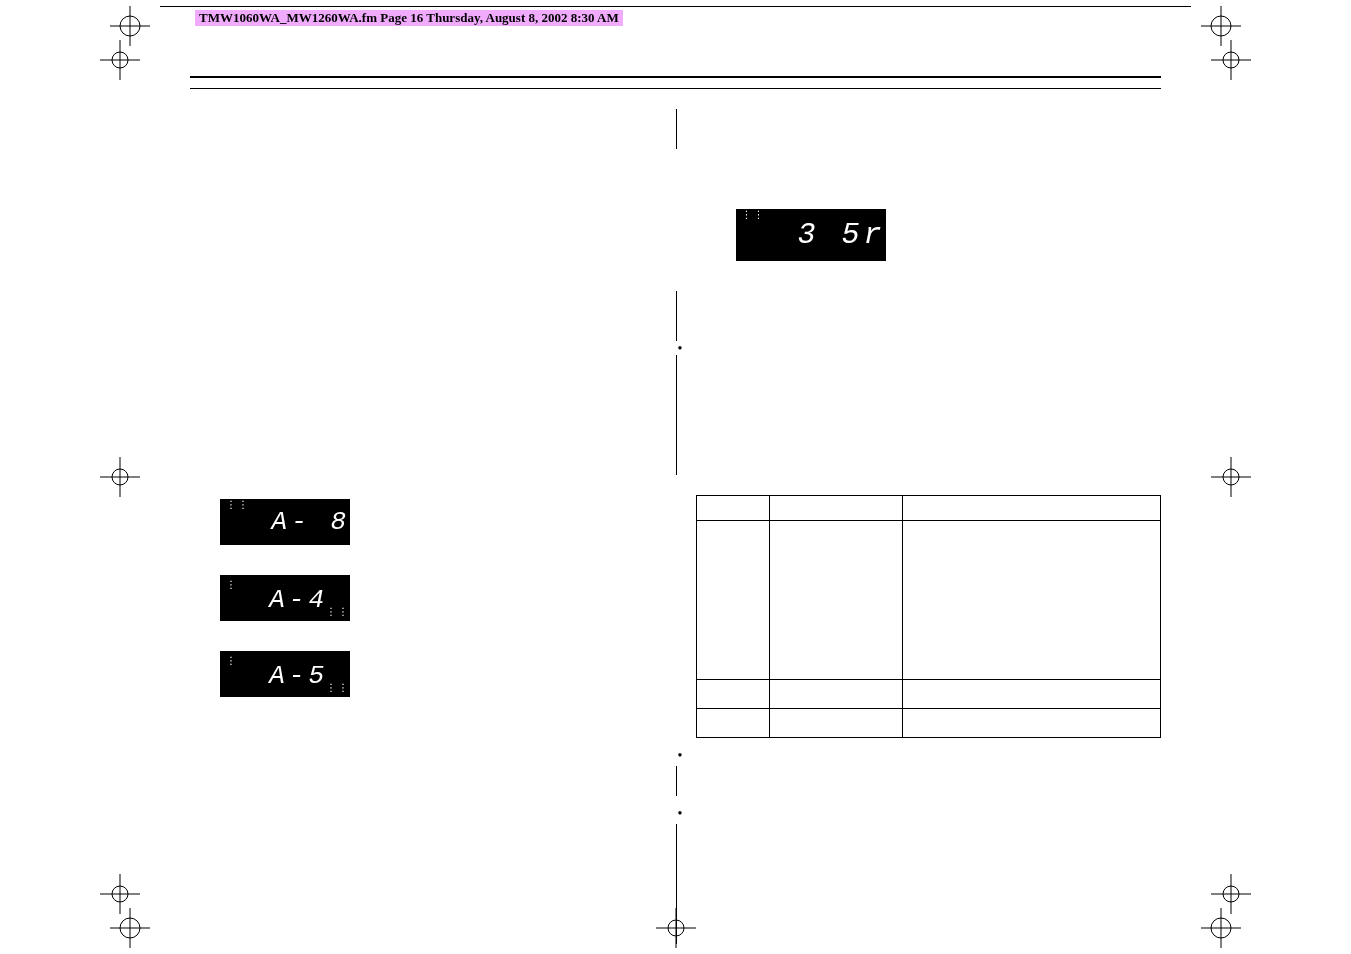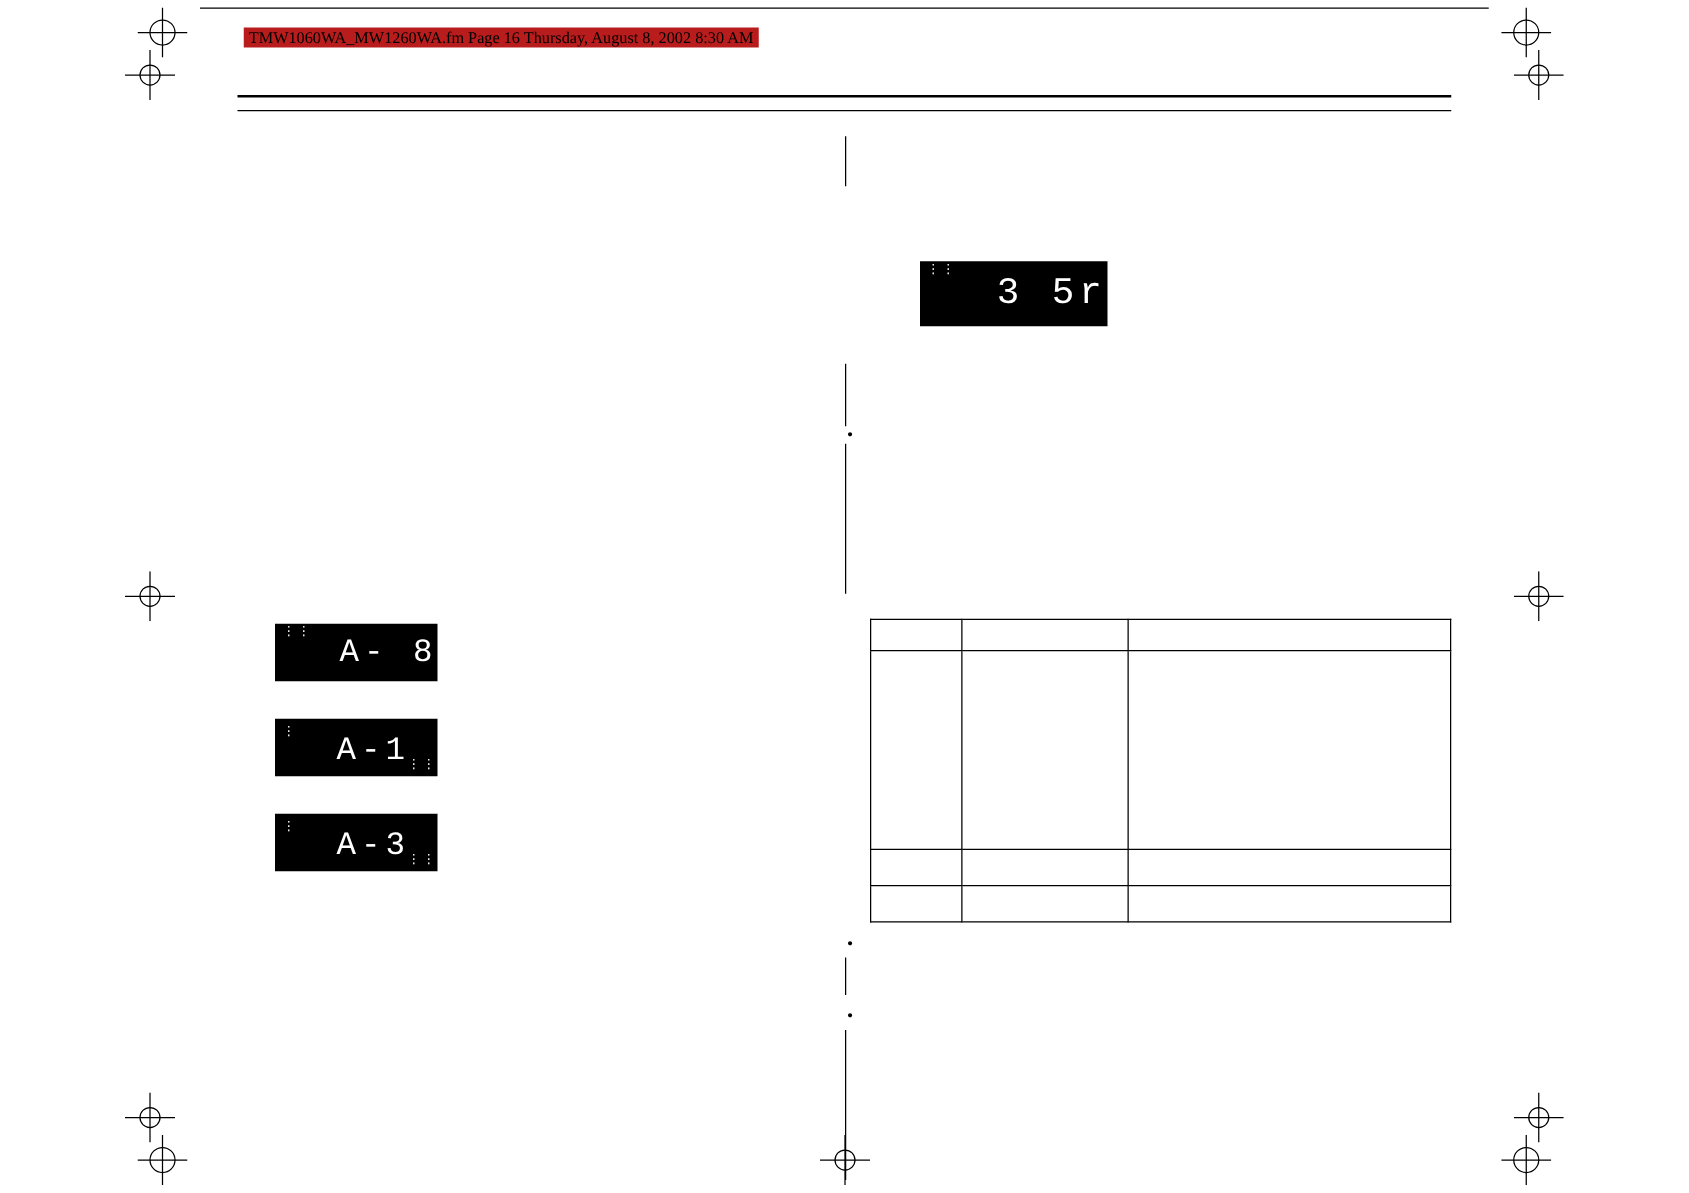--- a/index.html
+++ b/index.html
@@ -41,25 +41,26 @@
   
   .header-line {
     position: absolute;
     top: 6px;
     left: 160px;
     right: 160px;
     border-top: 1px solid #000;
   }
   .header-text {
     position: absolute;
-    top: 22px;
+    top: 10px;
     left: 195px;
     font-size: 13px;
-    background: #b91c1c;
+    background: #f0abfc;
     padding: 0 4px;
+    font-weight: bold;
   }
 
   
   .page {
     position: absolute;
     top: 60px;
     left: 190px;
     right: 190px;
     bottom: 60px;
   }
@@ -114,20 +115,21 @@
   .seg-display.small-extra {
     align-items: flex-start;
     padding-top: 4px;
     box-sizing: border-box;
   }
   .seg-text {
     color: #fff;
     font-family: "Courier New", monospace;
     font-size: 26px;
     letter-spacing: 4px;
+    font-style: italic;
   }
   .seg-sub {
     color: #fff;
     font-size: 10px;
     letter-spacing: 2px;
     align-self: flex-end;
     margin-bottom: 4px;
     margin-left: -2px;
   }
   .seg-dots {
@@ -273,28 +275,28 @@
       <div class="left-displays">
         <div class="seg-display">
           <div class="seg-wrap">
             <span class="seg-dots">⋮⋮</span>
             <span class="seg-text">A- 8</span>
           </div>
         </div>
         <div class="seg-display small-extra">
           <div class="seg-wrap">
             <span class="seg-dots">⋮</span>
-            <span class="seg-text">A-1</span>
+            <span class="seg-text">A-4</span>
             <span class="seg-sub">⋮⋮</span>
           </div>
         </div>
         <div class="seg-display small-extra">
           <div class="seg-wrap">
             <span class="seg-dots">⋮</span>
-            <span class="seg-text">A-3</span>
+            <span class="seg-text">A-5</span>
             <span class="seg-sub">⋮⋮</span>
           </div>
         </div>
       </div>
     </div>
 
     <div class="col" style="border-left:0;">
       <div class="right-lead"></div>
 
       <div class="right-display">

